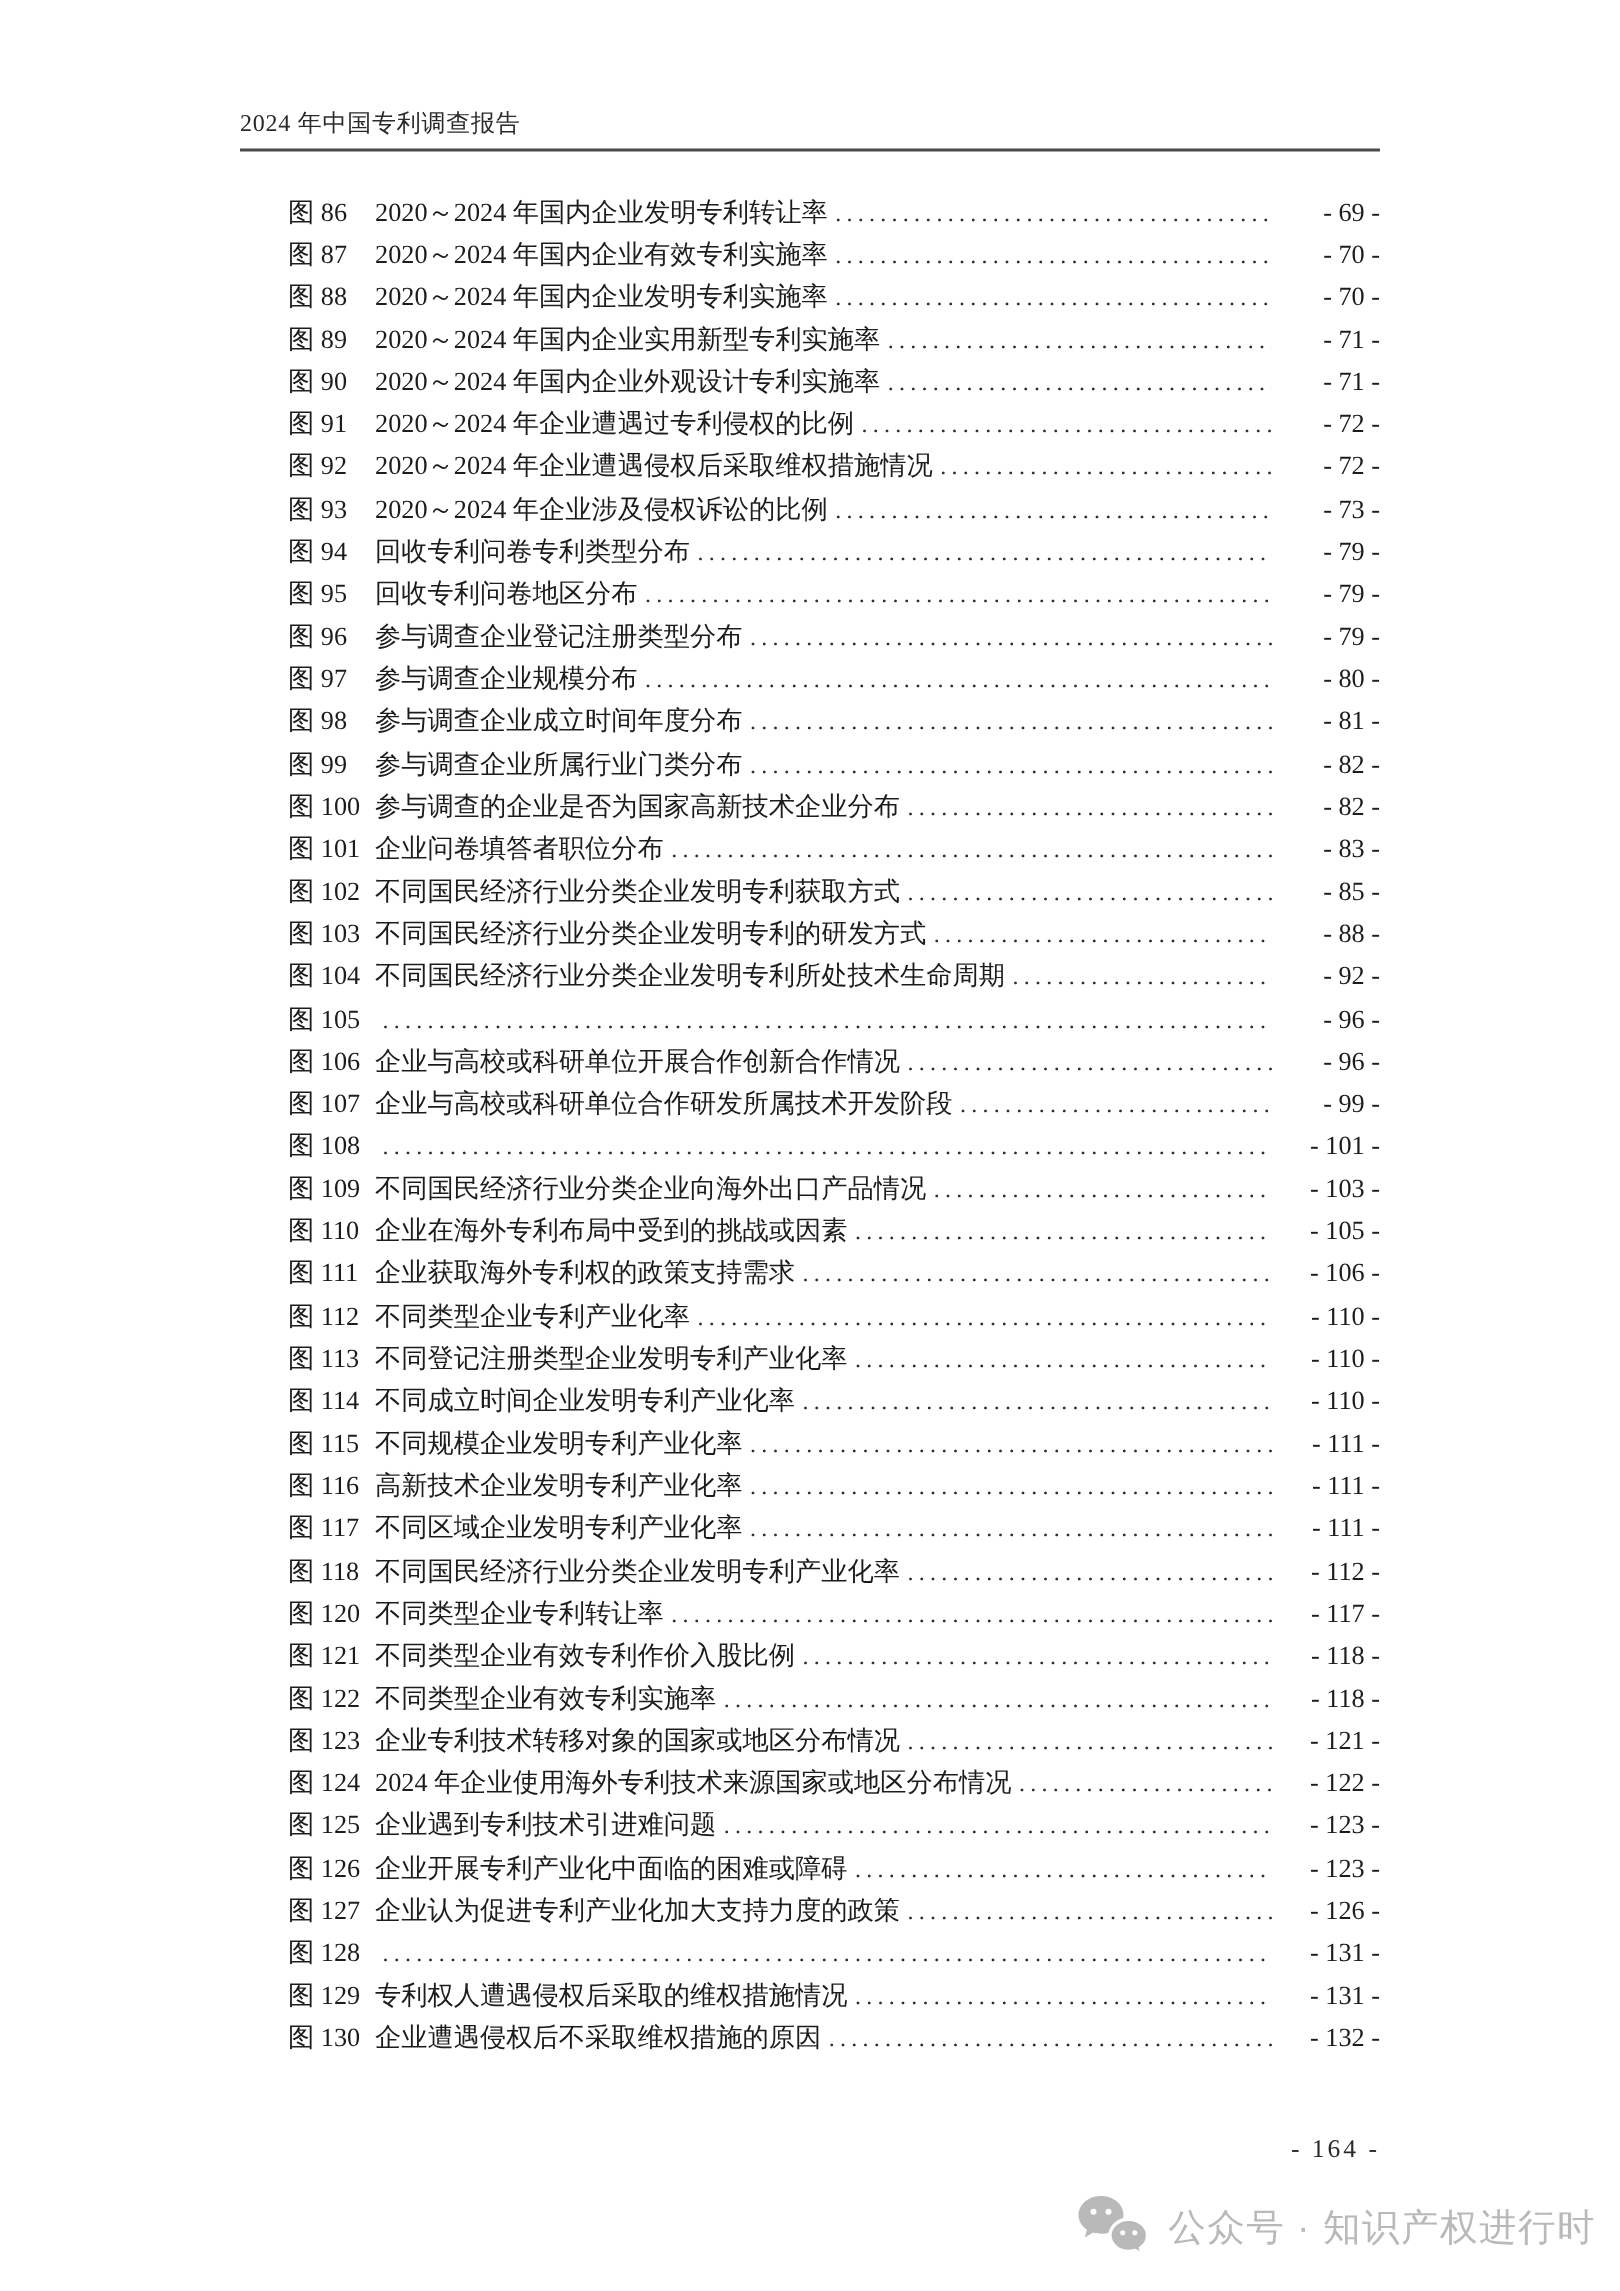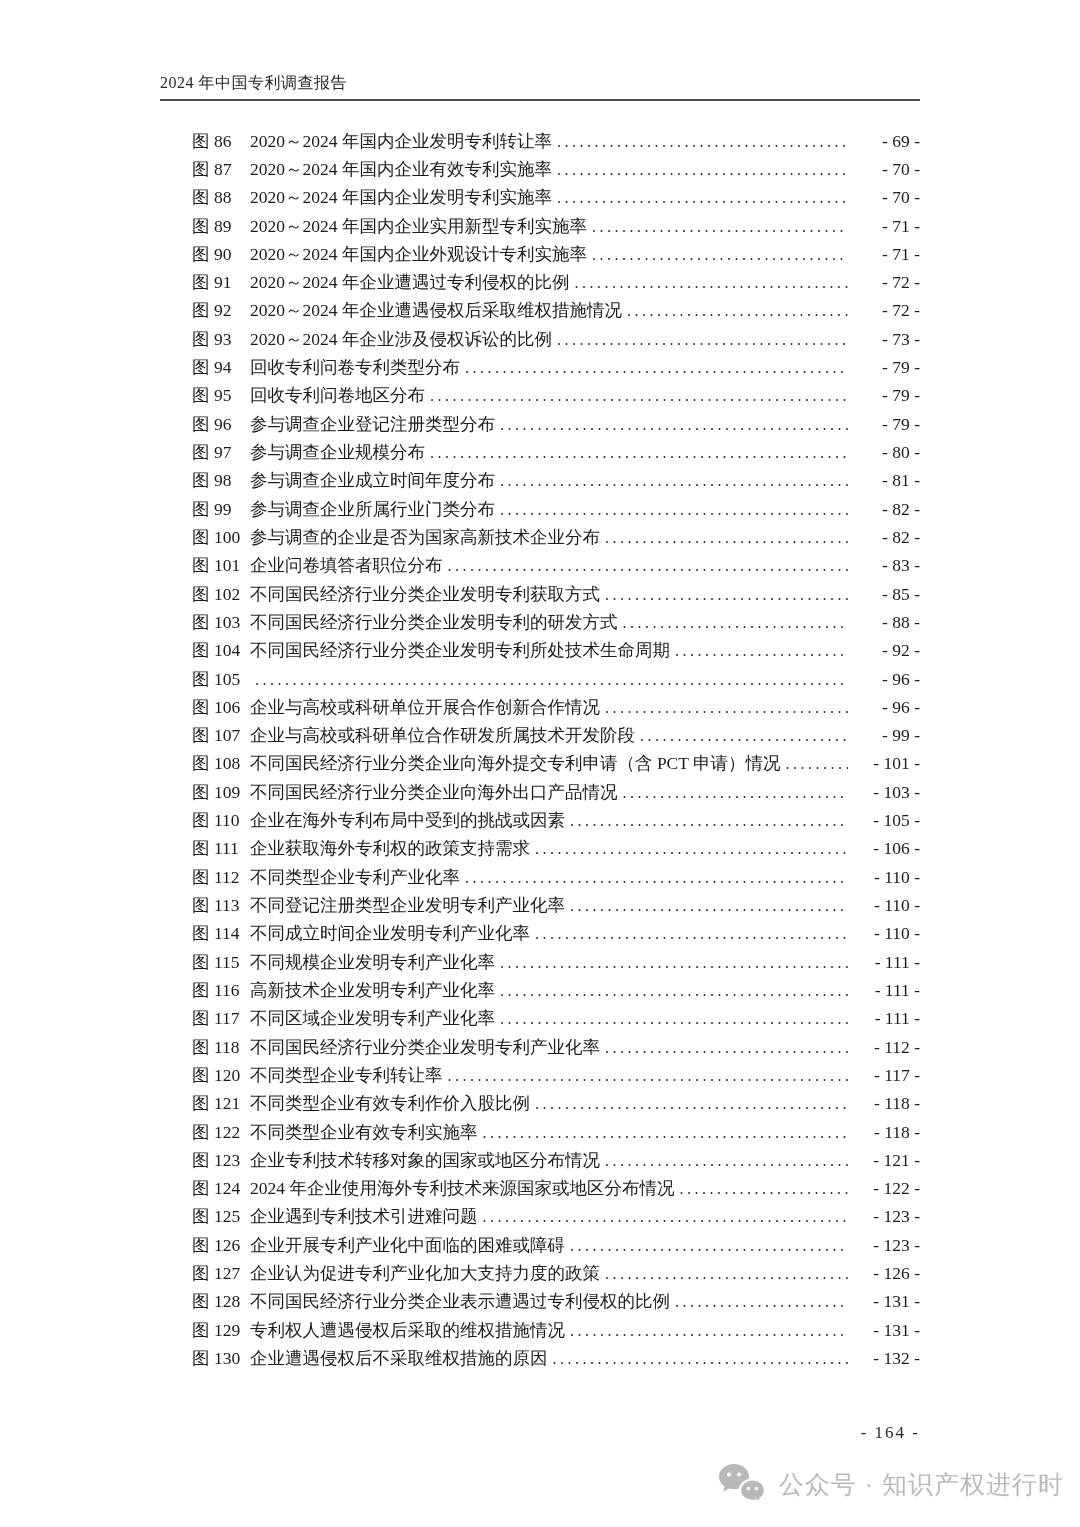--- a/index.html
+++ b/index.html
@@ -232,21 +232,20 @@
     <span class="toc-page">- 96 -</span>
   </div>
       <div class="toc-row">
     <span class="toc-label">图 107</span>
     <span class="toc-title">企业与高校或科研单位合作研发所属技术开发阶段</span>
     <span class="toc-dots"></span>
     <span class="toc-page">- 99 -</span>
   </div>
       <div class="toc-row">
     <span class="toc-label">图 108</span>
-    <span class="toc-title">不同国民经济行业分类企业向海外提交专利申请（含 PCT 申请）情况</span>
     <span class="toc-dots"></span>
     <span class="toc-page">- 101 -</span>
   </div>
       <div class="toc-row">
     <span class="toc-label">图 109</span>
     <span class="toc-title">不同国民经济行业分类企业向海外出口产品情况</span>
     <span class="toc-dots"></span>
     <span class="toc-page">- 103 -</span>
   </div>
       <div class="toc-row">
@@ -346,21 +345,20 @@
     <span class="toc-page">- 123 -</span>
   </div>
       <div class="toc-row">
     <span class="toc-label">图 127</span>
     <span class="toc-title">企业认为促进专利产业化加大支持力度的政策</span>
     <span class="toc-dots"></span>
     <span class="toc-page">- 126 -</span>
   </div>
       <div class="toc-row">
     <span class="toc-label">图 128</span>
-    <span class="toc-title">不同国民经济行业分类企业表示遭遇过专利侵权的比例</span>
     <span class="toc-dots"></span>
     <span class="toc-page">- 131 -</span>
   </div>
       <div class="toc-row">
     <span class="toc-label">图 129</span>
     <span class="toc-title">专利权人遭遇侵权后采取的维权措施情况</span>
     <span class="toc-dots"></span>
     <span class="toc-page">- 131 -</span>
   </div>
       <div class="toc-row">

